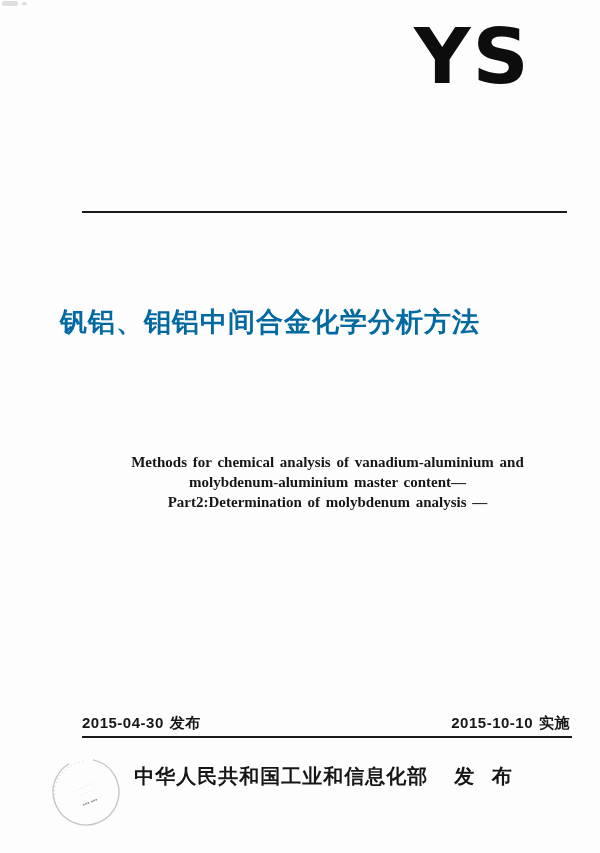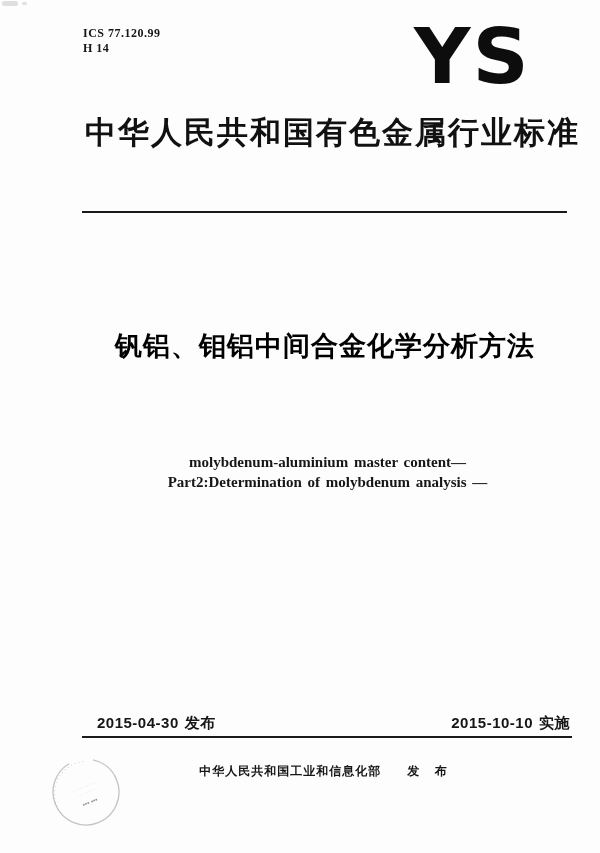--- a/index.html
+++ b/index.html
@@ -28,68 +28,64 @@
   }
   .std-number {
     position:absolute; right:40px; top:172px;
     font-family:"Liberation Serif","DejaVu Serif",serif;
     font-weight:bold; font-size:16px; letter-spacing:.5px;
   }
   .rule { position:absolute; height:2px; background:#1a1a1a; }
   .rule-top    { left:82px; right:33px; top:211px; }
   .rule-bottom { left:82px; right:28px; top:736px; }
   .title-cn {
-    position:absolute; left:60px; top:328px; width:530px;
-    text-align:center; font-weight:bold; font-size:27px;
-    line-height:37px; letter-spacing:1px; color:#000000;
+    position:absolute; left:60px; top:304px; width:530px;
+    text-align:left; font-weight:bold; font-size:27px;
+    line-height:37px; letter-spacing:1px; color:#0369a1;
   }
   .title-en {
     position:absolute; left:60px; top:452px; width:535px;
     text-align:center; font-family:"Liberation Serif","DejaVu Serif",serif;
     font-weight:bold; font-size:15px; line-height:20px; word-spacing:2px;
   }
   .dates-row {
-    position:absolute; left:97px; right:30px; top:714px;
+    position:absolute; left:82px; right:30px; top:714px;
     display:flex; justify-content:space-between;
     font-weight:bold; font-size:15px; letter-spacing:.5px;
   }
   .dates-row .lbl { margin-left:6px; }
   .publisher-row {
     position:absolute; left:52px; top:763px; width:548px;
-    text-align:center; font-weight:bold; font-size:12px;
+    text-align:center; font-weight:bold; font-size:20px;
     letter-spacing:1px; white-space:nowrap;
   }
   .publisher-row .pub-label { margin-left:26px; letter-spacing:6px; }
   .stamp { position:absolute; left:40px; top:746px; opacity:.8; }
 </style>
 </head>
 <body>
 
 <div class="page">
 
   <div class="speck" style="left:2px; top:1px; width:16px; height:5px;"></div>
   <div class="speck" style="left:22px; top:2px; width:5px; height:3px;"></div>
 
-  <div class="ics-block">
-    <div>ICS 77.120.99</div>
-    <div>H 14</div>
-  </div>
 
   <div class="logo">YS</div>
 
-  <div class="std-name">中华人民共和国有色金属行业标准</div>
 
 
   <div class="rule rule-top"></div>
 
   <div class="title-cn">
     <div>钒铝、钼铝中间合金化学分析方法</div>
   </div>
 
   <div class="title-en">
+    <div>Methods for chemical analysis of vanadium-aluminium and</div>
     <div>molybdenum-aluminium master content—</div>
     <div>Part2:Determination of molybdenum analysis —</div>
   </div>
 
   <div class="dates-row">
     <div>
       <span>2015-04-30</span><span class="lbl">发布</span>
     </div>
     <div>
       <span>2015-10-10</span><span class="lbl">实施</span>

